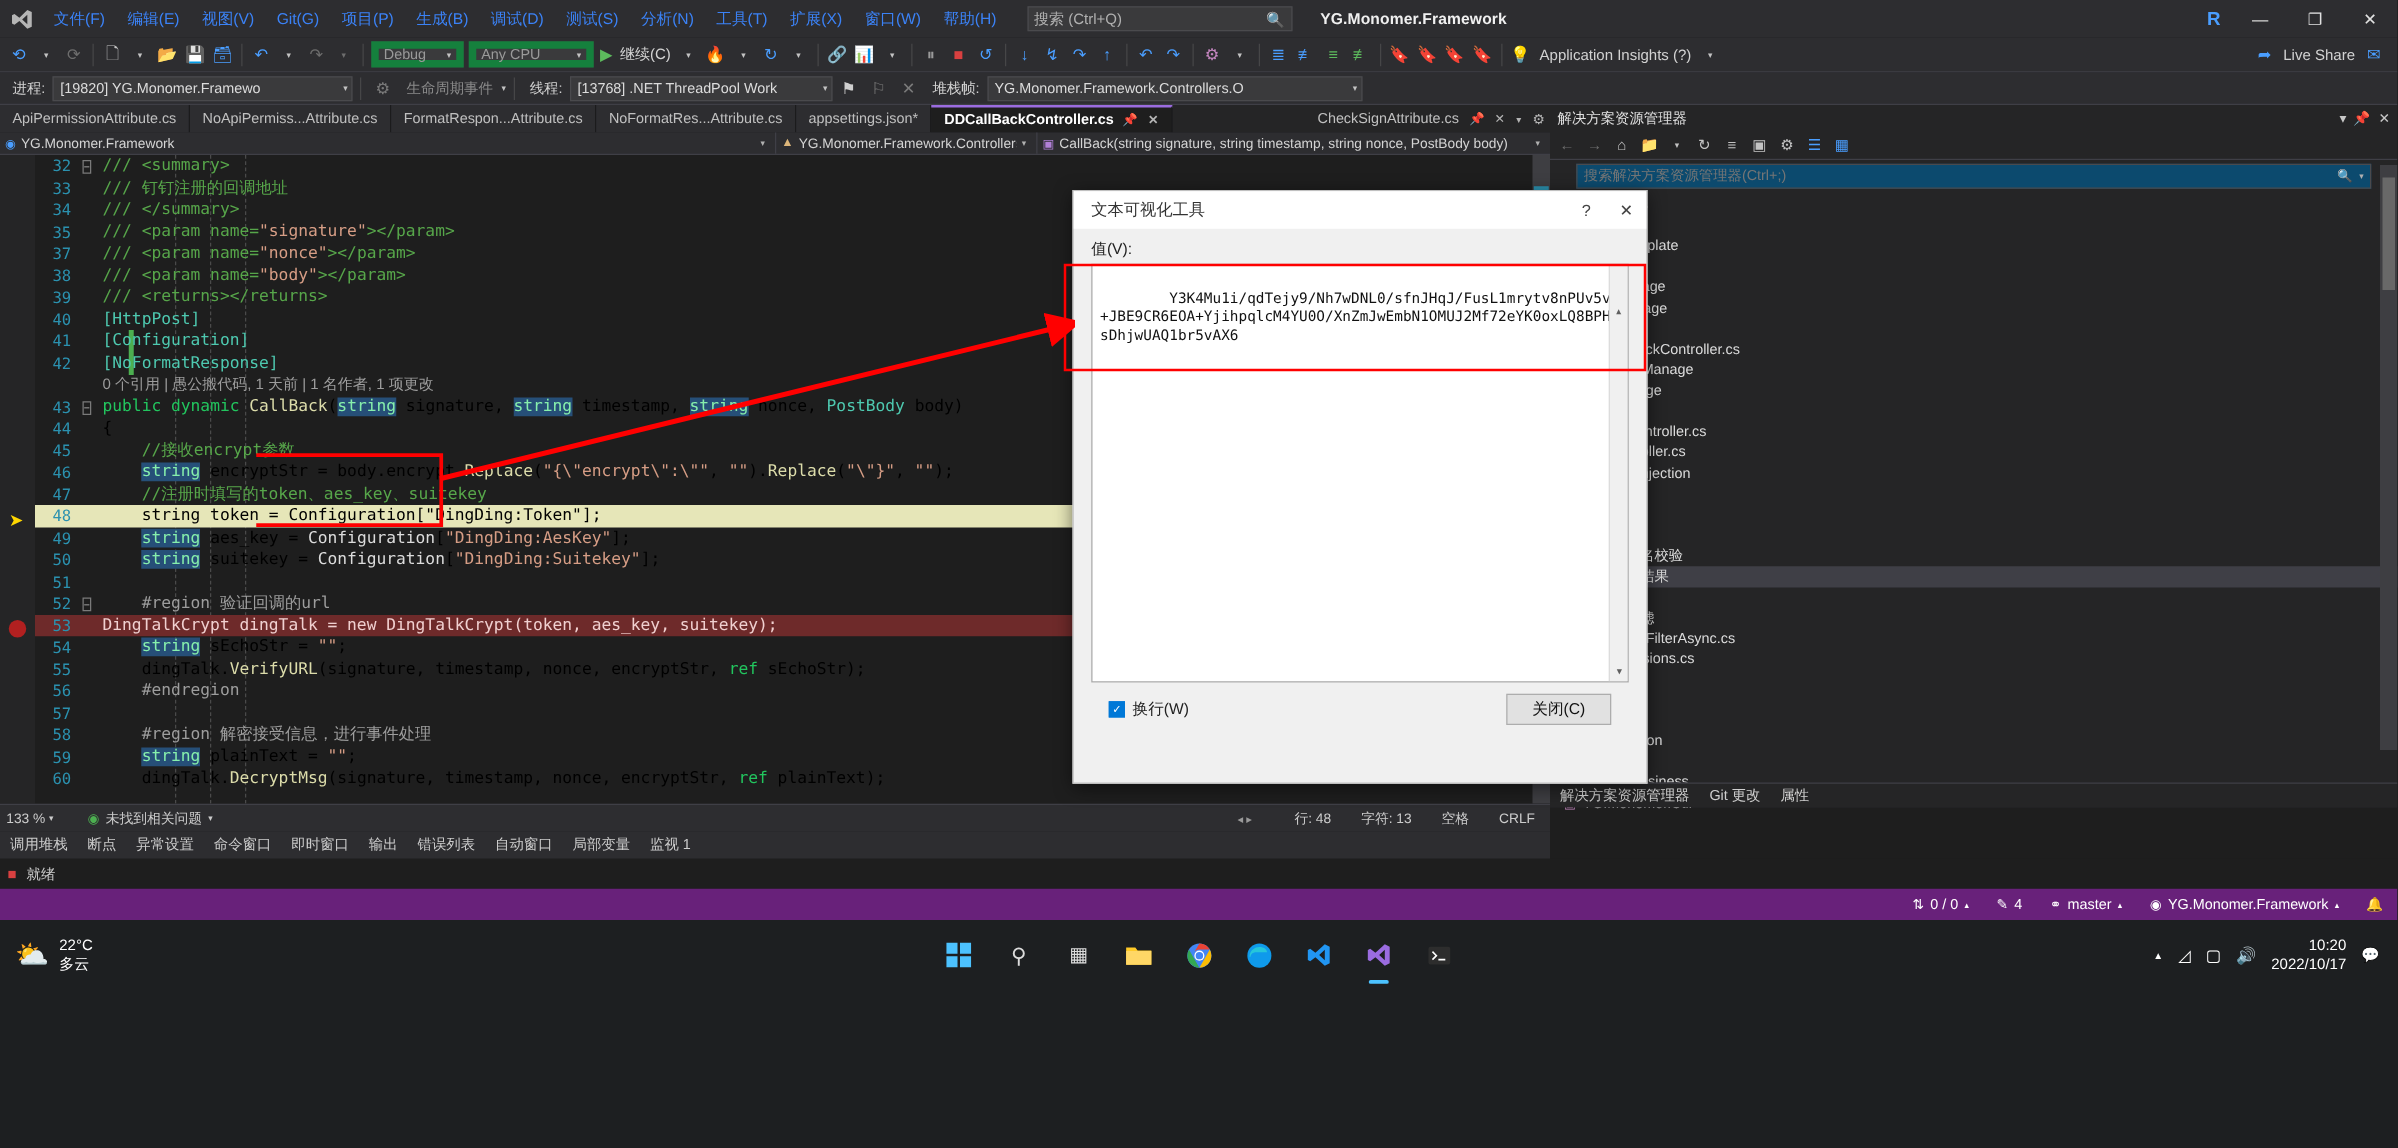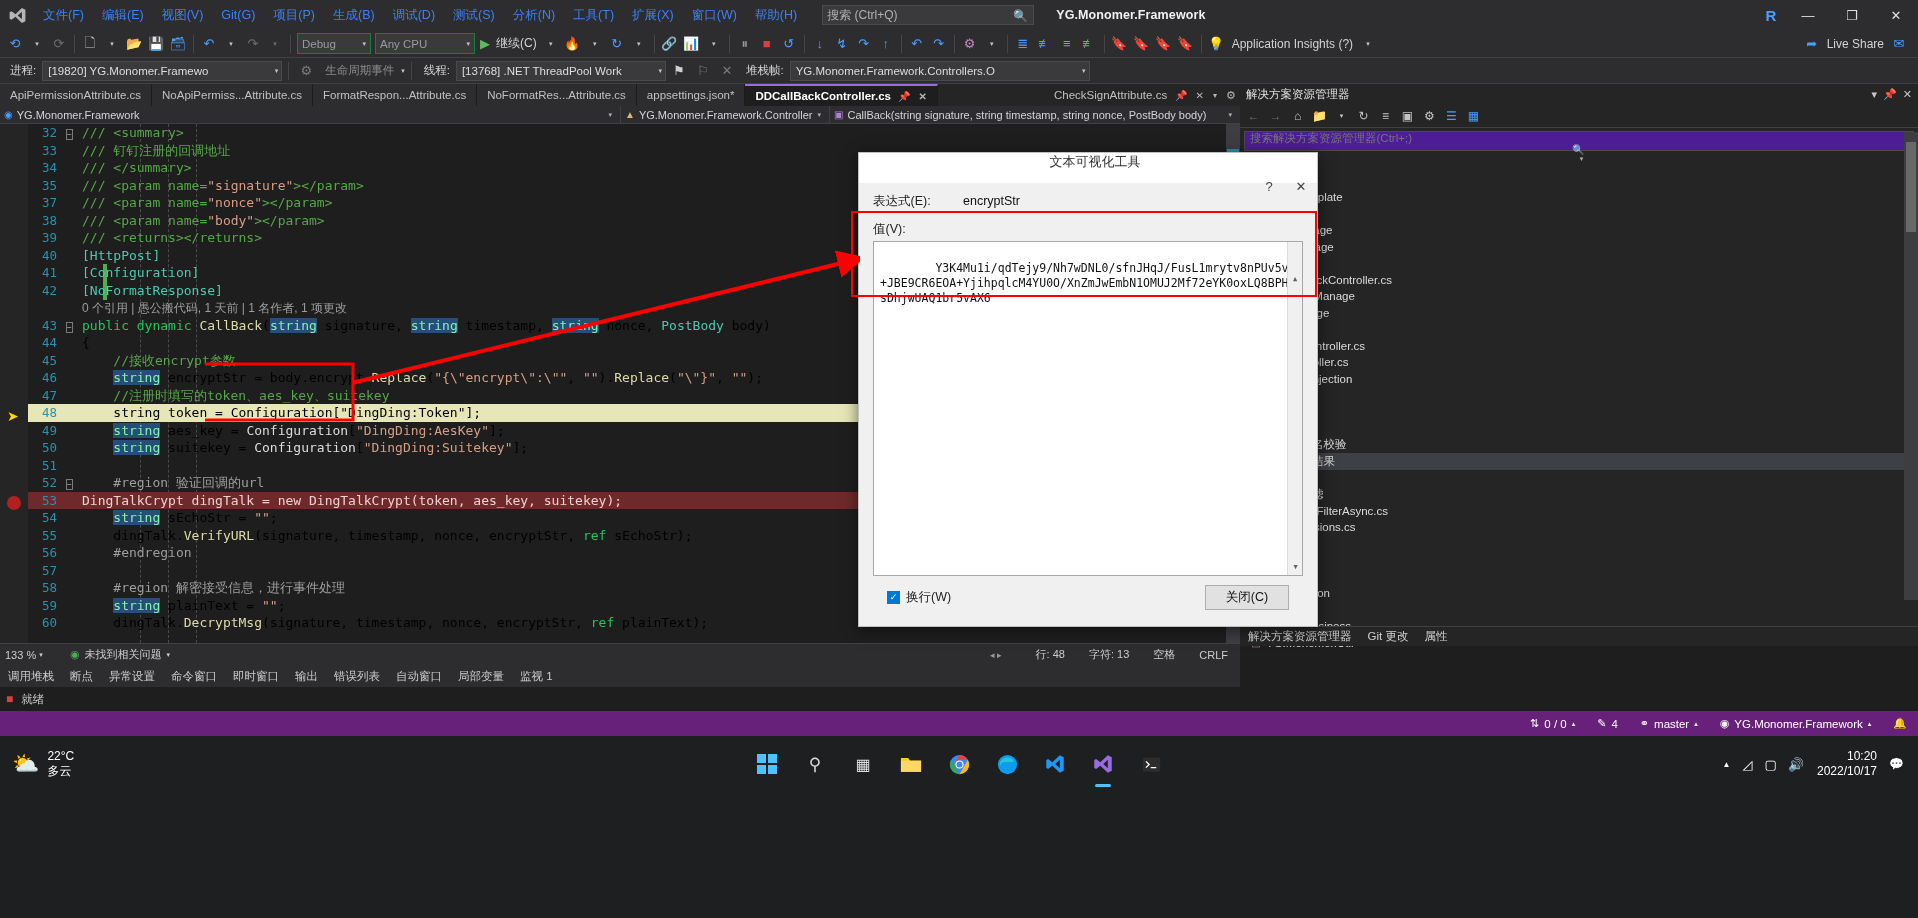--- a/index.html
+++ b/index.html
@@ -55,21 +55,21 @@
     background:#2d2d30; display:flex; align-items:center; padding-left:4px;
     border-bottom:1px solid #3f3f46;
   }
   .tb-ico {
     min-width:20px; height:22px; display:flex; align-items:center; justify-content:center;
     color:#c3c3c3; font-size:13px; margin:0 1px; position:relative;
   }
   .tb-sep { width:1px; height:18px; background:#464647; margin:0 4px; }
   .tb-caret { font-size:7px; color:#c3c3c3; margin-left:1px; }
   .tb-combo {
-    height:21px; min-width:74px; background:#3a3a3c; border:1px solid #15803d;
+    height:21px; min-width:74px; background:#3a3a3c; border:6px solid #15803d;
     color:#9a9a9a; font-size:11.5px; display:flex; align-items:center;
     padding:0 4px; margin:0 2px; justify-content:space-between;
   }
   .tb-green { color:#5dba5d; font-size:13px; }
   .tb-text { font-size:12px; color:#d2d2d2; }
   .tb-red { color:#d94040; }
   .tb-blue { color:#4a9eff; }
   .tb-purple { color:#c586c0; }
 
   
@@ -203,22 +203,22 @@
   .se-hdr-icons { margin-left:auto; display:flex; gap:6px; color:#c8c8c8; font-size:11px; }
   .se-toolbar {
     height:24px; display:flex; align-items:center; gap:3px; padding:0 4px;
     background:#252526; border-bottom:1px solid #3f3f46;
   }
   .se-tbico {
     width:19px; height:20px; display:flex; align-items:center; justify-content:center;
     color:#c3c3c3; font-size:12px;
   }
   .se-search {
-    margin:3px 4px; height:20px; background:#4c1d95; border:1px solid #4a4a4d;
-    display:flex; align-items:center; padding:0 5px;flex-direction:column;
+    margin:3px 21px; height:20px; background:#0c4a6e; border:1px solid #4a4a4d;
+    display:flex; align-items:center; padding:0 5px;
   }
   .se-search input {
     background:transparent; border:0; outline:0; color:#cccccc; font-size:11.5px;
     width:100%; font-family:"Liberation Sans", sans-serif;
   }
   .se-tree { padding-top:2px; font-size:11.5px; color:#dcdcdc; }
   .se-row {
     height:16.5px; display:flex; align-items:center; gap:4px;
     padding-left:10px; white-space:nowrap;
   }
@@ -285,21 +285,21 @@
 
   
   .dialog {
     position:absolute; left:858px; top:152px; width:460px; height:475px;
     background:#f0f0f0; border:1px solid #c0c0c0;
     box-shadow:0 3px 14px rgba(0,0,0,.55);
     font-family:"Liberation Sans", sans-serif;
   }
   .dlg-title {
     height:30px; display:flex; align-items:center; background:#ffffff;
-    padding-left:14px; font-size:13px; color:#333;flex-direction:column;
+    padding-left:14px; font-size:13px; color:#333;
   }
   .dlg-btns { margin-left:auto; display:flex; align-items:center; }
   .dlg-help, .dlg-close {
     width:32px; height:30px; display:flex; align-items:center; justify-content:center;
     font-size:13px; color:#444;
   }
   .dlg-body { padding:8px 14px 0 14px; }
   .dlg-row { display:flex; align-items:center; margin-bottom:9px; }
   .dlg-lbl { font-size:12.5px; color:#222; width:86px; }
   .dlg-inp {
@@ -895,24 +895,20 @@
 
   <div class="dialog">
     <div class="dlg-title">
       <span>文本可视化工具</span>
       <span class="dlg-btns">
         <span class="dlg-help">?</span>
         <span class="dlg-close">✕</span>
       </span>
     </div>
     <div class="dlg-body">
-      <div class="dlg-row">
-        <span class="dlg-lbl">表达式(E):</span>
-        <input class="dlg-inp" value="encryptStr" style="">
-      </div>
       <div class="dlg-vlabel">值(V):</div>
       <div class="dlg-value">
         <span>Y3K4Mu1i/qdTejy9/Nh7wDNL0/sfnJHqJ/FusL1mrytv8nPUv5vA+JBE9CR6EOA+YjihpqlcM4YU0O/XnZmJwEmbN1OMUJ2Mf72eYK0oxLQ8BPHSsDhjwUAQ1br5vAX6</span>
         <div class="dlg-vscroll">
           <div class="dlg-vsu">▲</div>
           <div class="dlg-vsd">▼</div>
         </div>
       </div>
       <div class="dlg-foot">
         <label class="chk">

